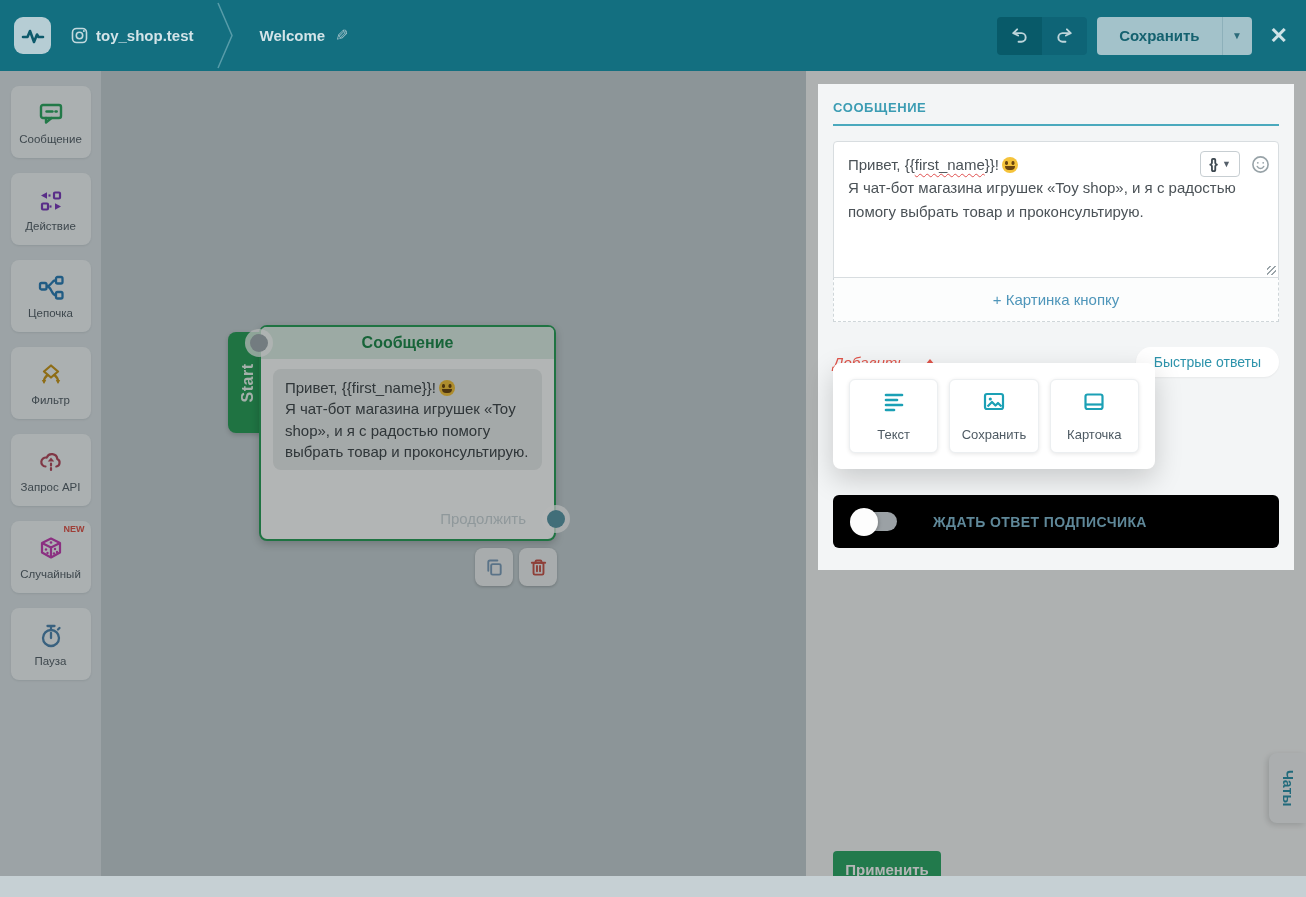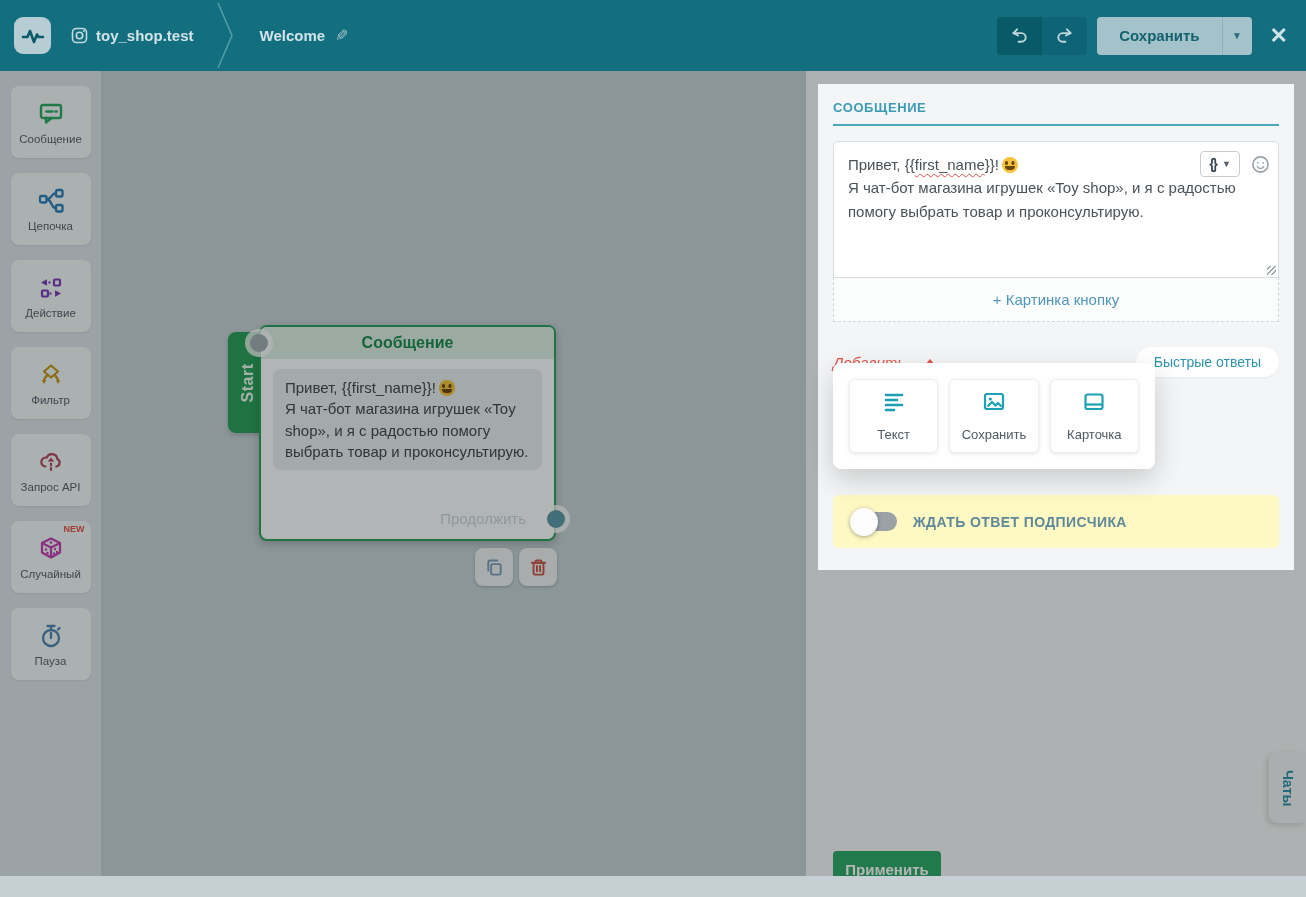--- a/index.html
+++ b/index.html
@@ -105,22 +105,22 @@
                       border-bottom:6px solid #e0544a; }
   .quick-btn { height:30px; padding:0 18px; background:#fff; border:none; border-radius:16px;
                color:#2d93ab; font-family:inherit; font-size:14px; cursor:pointer;
                box-shadow:0 1px 2px rgba(0,0,0,.05); }
   .dropdown { position:absolute; left:15px; top:279px; width:322px; background:#fff; border-radius:8px;
               box-shadow:0 10px 28px rgba(0,0,0,.18); padding:16px; display:flex; gap:11px; z-index:70; }
   .dd-card { flex:1; height:74px; background:#fff; border:1px solid #eceff1; border-radius:6px;
              box-shadow:0 1px 4px rgba(0,0,0,.10); display:flex; flex-direction:column;
              align-items:center; justify-content:center; cursor:pointer; }
   .dd-label { font-size:13px; color:#4e5a63; margin-top:13px; }
-  .wait-card { margin-top:118px; height:53px; background:#fef9c3; border-radius:6px;
-               display:flex; align-items:center; padding:0 20px; gap:16px; }
+  .wait-card { margin-top:118px; height:53px; background:#000000; border-radius:6px;
+               display:flex; align-items:center; padding:0 20px; gap:36px; }
   .toggle { position:relative; width:44px; height:19px; border-radius:10px; background:#9ba1a5;
             flex:0 0 auto; cursor:pointer; }
   .toggle-knob { position:absolute; left:-3px; top:-4.5px; width:28px; height:28px; border-radius:50%;
                  background:#fdfdfd; box-shadow:0 1px 4px rgba(0,0,0,.35); }
   .wait-label { font-size:14px; font-weight:bold; letter-spacing:.4px; color:#5f8899; }
   .apply-btn { position:absolute; left:27px; top:780px; width:108px; height:37px; background:#2fa968;
                border:none; border-radius:4px; color:#fff; font-family:inherit; font-weight:bold;
                font-size:15px; cursor:pointer; }
   .chats-tab { position:absolute; right:0; top:682px; width:37px; height:70px; background:#f2f4f5;
                border-radius:8px 0 0 8px; box-shadow:-2px 2px 6px rgba(0,0,0,.14);
@@ -183,41 +183,41 @@
       <div class="s-item">
         <svg width="28" height="28" viewBox="0 0 28 28" fill="none" stroke="#2ea862" stroke-width="2.4" stroke-linecap="round" stroke-linejoin="round">
             <rect x="4" y="5" width="20" height="13" rx="2"></rect>
             <path d="M9 18 v4.5 l5.5 -4.5"></path>
             <path d="M9.5 11.5 h6"></path>
             <path d="M18.5 11.5 h1.2"></path>
           </svg>
         <span class="s-label">Сообщение</span>
       </div>
       <div class="s-item">
-        <svg width="28" height="28" viewBox="0 0 28 28" fill="none" stroke="#2d7fb8" stroke-width="2.3" stroke-linejoin="round">
-            <rect x="3" y="9" width="6.5" height="6.5" rx="1.5"></rect>
-            <rect x="19" y="3" width="6.5" height="6.5" rx="1.5"></rect>
-            <rect x="19" y="18" width="6.5" height="6.5" rx="1.5"></rect>
-            <path d="M9.5 12.25 C15 12.25 14 6.25 19 6.25"></path>
-            <path d="M9.5 12.25 C15 12.25 14 21.25 19 21.25"></path>
-          </svg>
-        <span class="s-label">Цепочка</span>
-      </div>
-      <div class="s-item">
         <svg width="28" height="28" viewBox="0 0 28 28">
             <g fill="#7d3bbd" stroke="#7d3bbd">
               <polygon points="4,8.5 10,5.2 10,11.8" stroke="none"></polygon>
               <line x1="11.5" y1="8.5" x2="15.5" y2="8.5" stroke-width="2.2" stroke-dasharray="2 2.2" fill="none"></line>
               <rect x="17" y="5.5" width="6" height="6" rx="1" fill="none" stroke-width="2.2"></rect>
               <rect x="5" y="16.5" width="6" height="6" rx="1" fill="none" stroke-width="2.2"></rect>
               <line x1="12.5" y1="19.5" x2="16.5" y2="19.5" stroke-width="2.2" stroke-dasharray="2 2.2" fill="none"></line>
               <polygon points="24,19.5 18,16.2 18,22.8" stroke="none"></polygon>
             </g>
           </svg>
         <span class="s-label">Действие</span>
+      </div>
+      <div class="s-item">
+        <svg width="28" height="28" viewBox="0 0 28 28" fill="none" stroke="#2d7fb8" stroke-width="2.3" stroke-linejoin="round">
+            <rect x="3" y="9" width="6.5" height="6.5" rx="1.5"></rect>
+            <rect x="19" y="3" width="6.5" height="6.5" rx="1.5"></rect>
+            <rect x="19" y="18" width="6.5" height="6.5" rx="1.5"></rect>
+            <path d="M9.5 12.25 C15 12.25 14 6.25 19 6.25"></path>
+            <path d="M9.5 12.25 C15 12.25 14 21.25 19 21.25"></path>
+          </svg>
+        <span class="s-label">Цепочка</span>
       </div>
       <div class="s-item">
         <svg width="28" height="28" viewBox="0 0 28 28" fill="none" stroke="#c9971c" stroke-width="2.3" stroke-linecap="round" stroke-linejoin="round">
             <path d="M14 4.5 L21 10.5 L14 16.5 L7 10.5 Z"></path>
             <path d="M10.5 14 C8 16 7 18 7 20.5"></path>
             <polygon points="4.8,19 9.2,19 7,23" fill="#c9971c" stroke="none"></polygon>
             <path d="M17.5 14 C20 16 21 18 21 20.5"></path>
             <polygon points="18.8,19 23.2,19 21,23" fill="#c9971c" stroke="none"></polygon>
           </svg>
         <span class="s-label">Фильтр</span>

